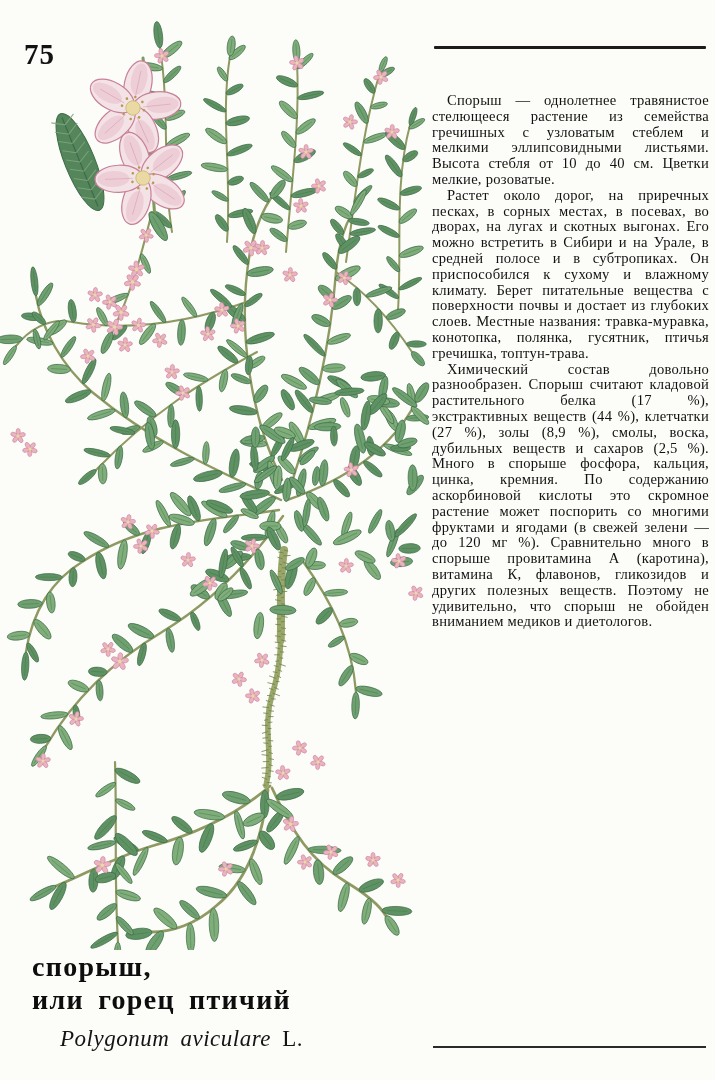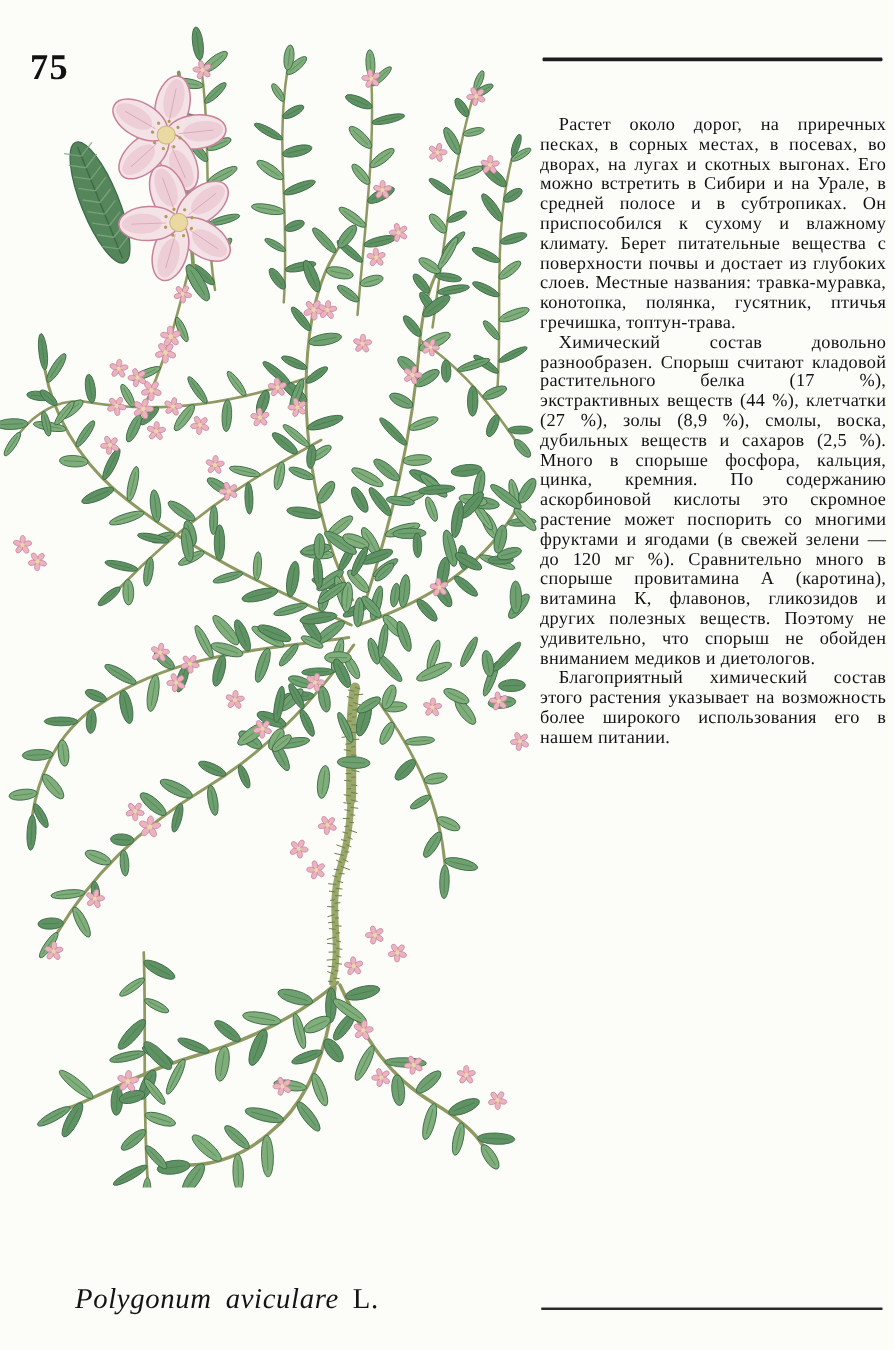--- a/index.html
+++ b/index.html
@@ -2186,25 +2186,29 @@
           <circle cx="-7.919595949289335" cy="-7.919595949289333" r="1.3" fill="#b59a4e"></circle>
           <circle cx="-2.057406622567553e-15" cy="-11.200000000000001" r="1.3" fill="#b59a4e"></circle>
           <circle cx="7.919595949289332" cy="-7.919595949289335" r="1.3" fill="#b59a4e"></circle>
         </g>
       </g>
     </svg>
 
   <div class="top-rule"></div>
 
   <div class="article">
+      <p>Спорыш — однолетнее травянистое стелющееся растение из семейства гречишных с узловатым стеблем и мелкими эллипсовидными листьями. Высота стебля от 10 до 40 см. Цветки мелкие, розоватые.</p>
       <p>Растет около дорог, на приречных песках, в сорных местах, в посевах, во дворах, на лугах и скотных выгонах. Его можно встретить в Сибири и на Урале, в средней полосе и в субтропиках. Он приспособился к сухому и влажному климату. Берет питательные вещества с поверхности почвы и достает из глубоких слоев. Местные названия: травка-муравка, конотопка, полянка, гусятник, птичья гречишка, топтун-трава.</p>
       <p>Химический состав довольно разнообразен. Спорыш считают кладовой растительного белка (17 %), экстрактивных веществ (44 %), клетчатки (27 %), золы (8,9 %), смолы, воска, дубильных веществ и сахаров (2,5 %). Много в спорыше фосфора, кальция, цинка, кремния. По содержанию аскорбиновой кислоты это скромное растение может поспорить со многими фруктами и ягодами (в свежей зелени — до 120 мг %). Сравнительно много в спорыше провитамина А (каротина), витамина К, флавонов, гликозидов и других полезных веществ. Поэтому не удивительно, что спорыш не обойден вниманием медиков и диетологов.</p>
-      <p>Благоприятный химический состав этого растения указывает на возможность более широкого использования его в нашем питании.</p>
     </div>
 
+  <div class="title-block">
+    <div class="title-line">спорыш,</div>
+    <div class="title-line">или горец птичий</div>
+  </div>
 
   <div class="latin-line">
     <span class="it">Polygonum aviculare</span>
     <span>L.</span>
   </div>
 
   <div class="bottom-rule"></div>
 
 </div>
 

